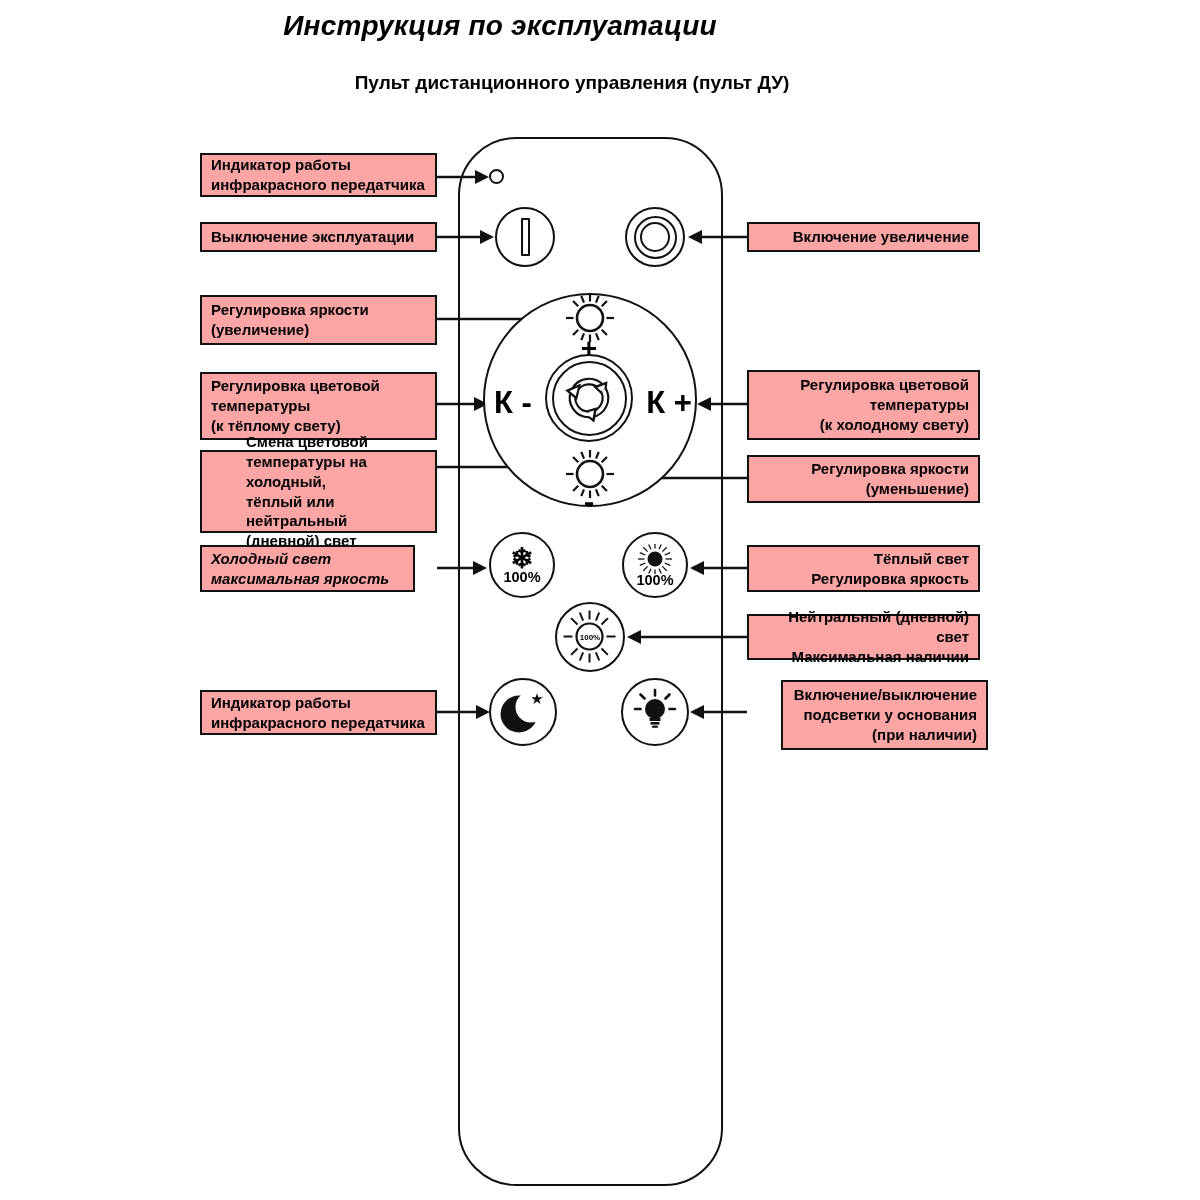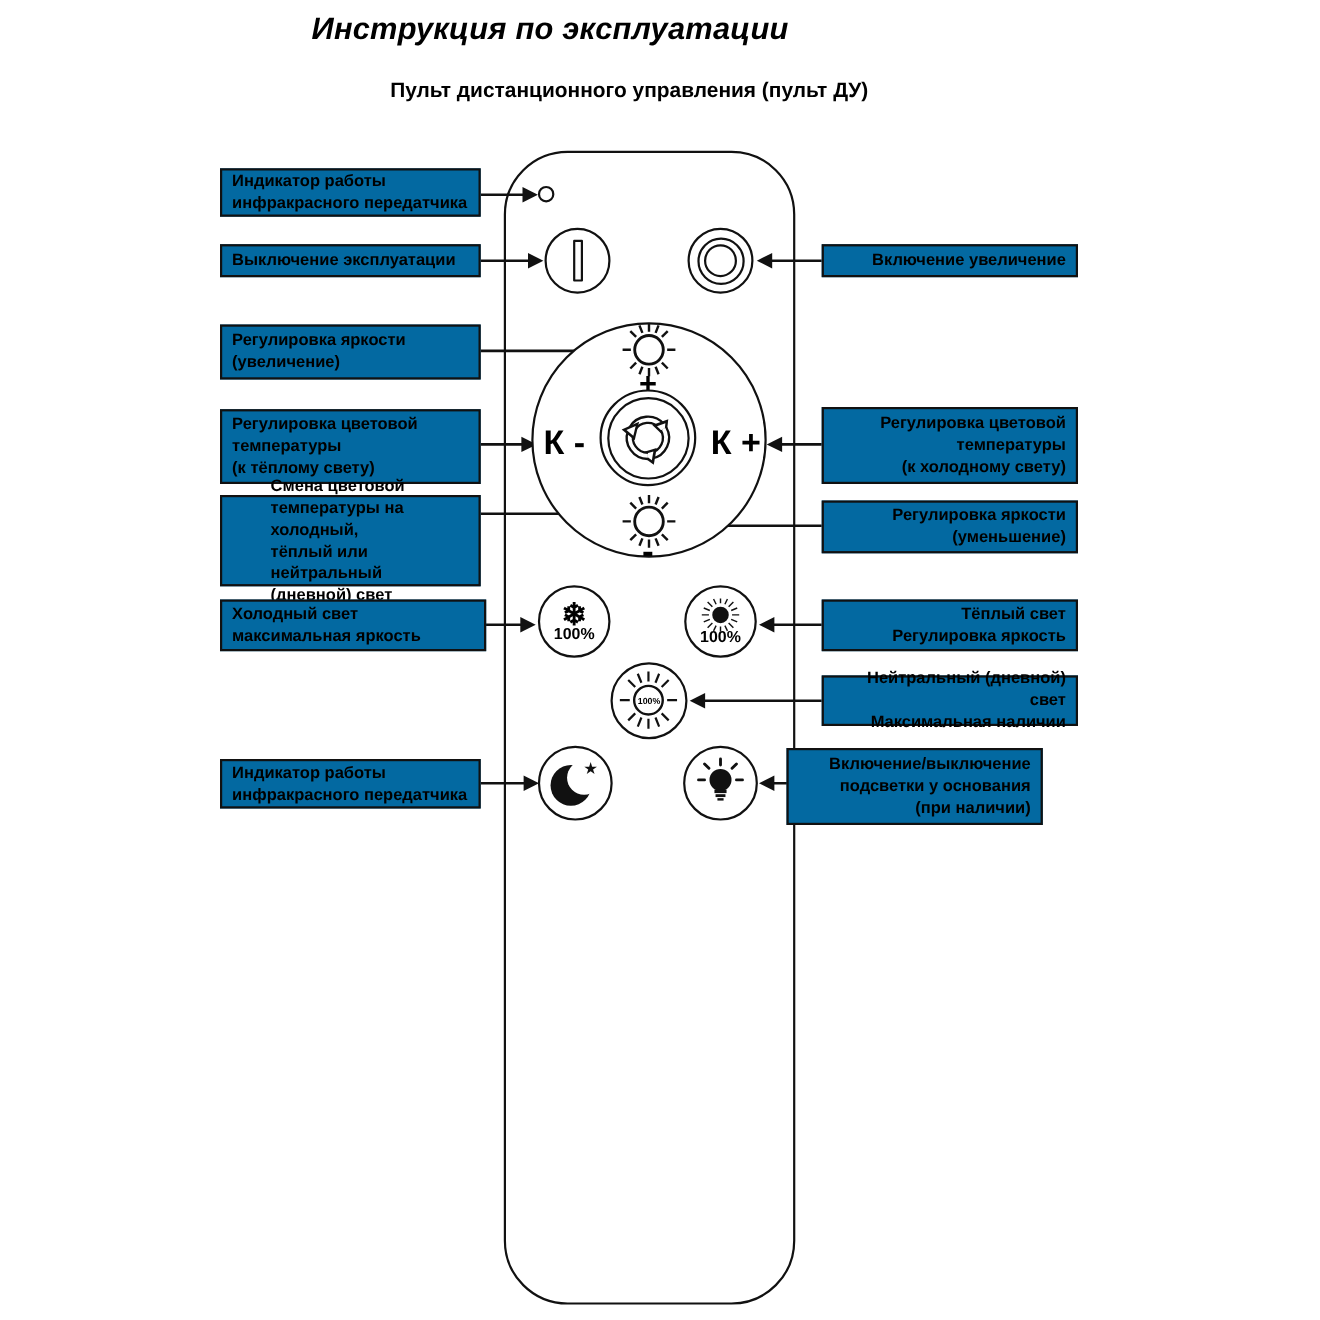--- a/index.html
+++ b/index.html
@@ -14,21 +14,21 @@
   .subtitle{
     position:absolute;left:0;top:72px;width:1144px;text-align:center;
     font-size:19px;font-weight:bold;
   }
   .remote-body{
     position:absolute;left:458px;top:137px;width:265px;height:1049px;
     border:2.5px solid #111;border-radius:58px;background:#fff;box-sizing:border-box;
   }
   .lines{position:absolute;left:0;top:0;width:1200px;height:1200px;pointer-events:none;}
   .callout{
-    position:absolute;box-sizing:border-box;border:2px solid #111;background:#0369a1;
+    position:absolute;box-sizing:border-box;border:2px solid #111;background:#fca5a5;
     display:flex;align-items:center;padding:3px 9px;
     font-size:15px;font-weight:bold;line-height:1.33;white-space:pre-line;z-index:4;
   }
   .callout.right{justify-content:flex-end;text-align:right;}
   .circle-btn{
     position:absolute;box-sizing:border-box;border:2.5px solid #111;border-radius:50%;
     background:#fff;display:flex;align-items:center;justify-content:center;
     flex-direction:column;z-index:3;
   }
   .ir-dot{
@@ -273,32 +273,32 @@
   <div class="callout" style="left:200px;top:222px;width:237px;height:30px;">Выключение эксплуатации</div>
   <div class="callout" style="left:200px;top:295px;width:237px;height:50px;">Регулировка яркости
 (увеличение)</div>
   <div class="callout" style="left:200px;top:372px;width:237px;height:68px;">Регулировка цветовой
 температуры
 (к тёплому свету)</div>
   <div class="callout" style="left:200px;top:450px;width:237px;height:83px;padding-left:44px;">Смена цветовой
 температуры на холодный,
 тёплый или нейтральный
 (дневной) свет</div>
-  <div class="callout" style="left:200px;top:545px;width:242px;height:47px;">Холодный свет
+  <div class="callout" style="left:200px;top:545px;width:215px;height:47px;font-style:italic;">Холодный свет
 максимальная яркость</div>
   <div class="callout" style="left:200px;top:690px;width:237px;height:45px;">Индикатор работы
 инфракрасного передатчика</div>
 
   <div class="callout right" style="left:747px;top:222px;width:233px;height:30px;">Включение увеличение</div>
   <div class="callout right" style="left:747px;top:370px;width:233px;height:70px;">Регулировка цветовой
 температуры
 (к холодному свету)</div>
   <div class="callout right" style="left:747px;top:455px;width:233px;height:48px;">Регулировка яркости
 (уменьшение)</div>
   <div class="callout right" style="left:747px;top:545px;width:233px;height:47px;">Тёплый свет
 Регулировка яркость</div>
   <div class="callout right" style="left:747px;top:614px;width:233px;height:46px;">Нейтральный (дневной) свет
 Максимальная наличии</div>
-  <div class="callout right" style="left:715px;top:680px;width:233px;height:70px;">Включение/выключение
+  <div class="callout right" style="left:781px;top:680px;width:207px;height:70px;">Включение/выключение
 подсветки у основания
 (при наличии)</div>
 
 </div>
 
 </body></html>

